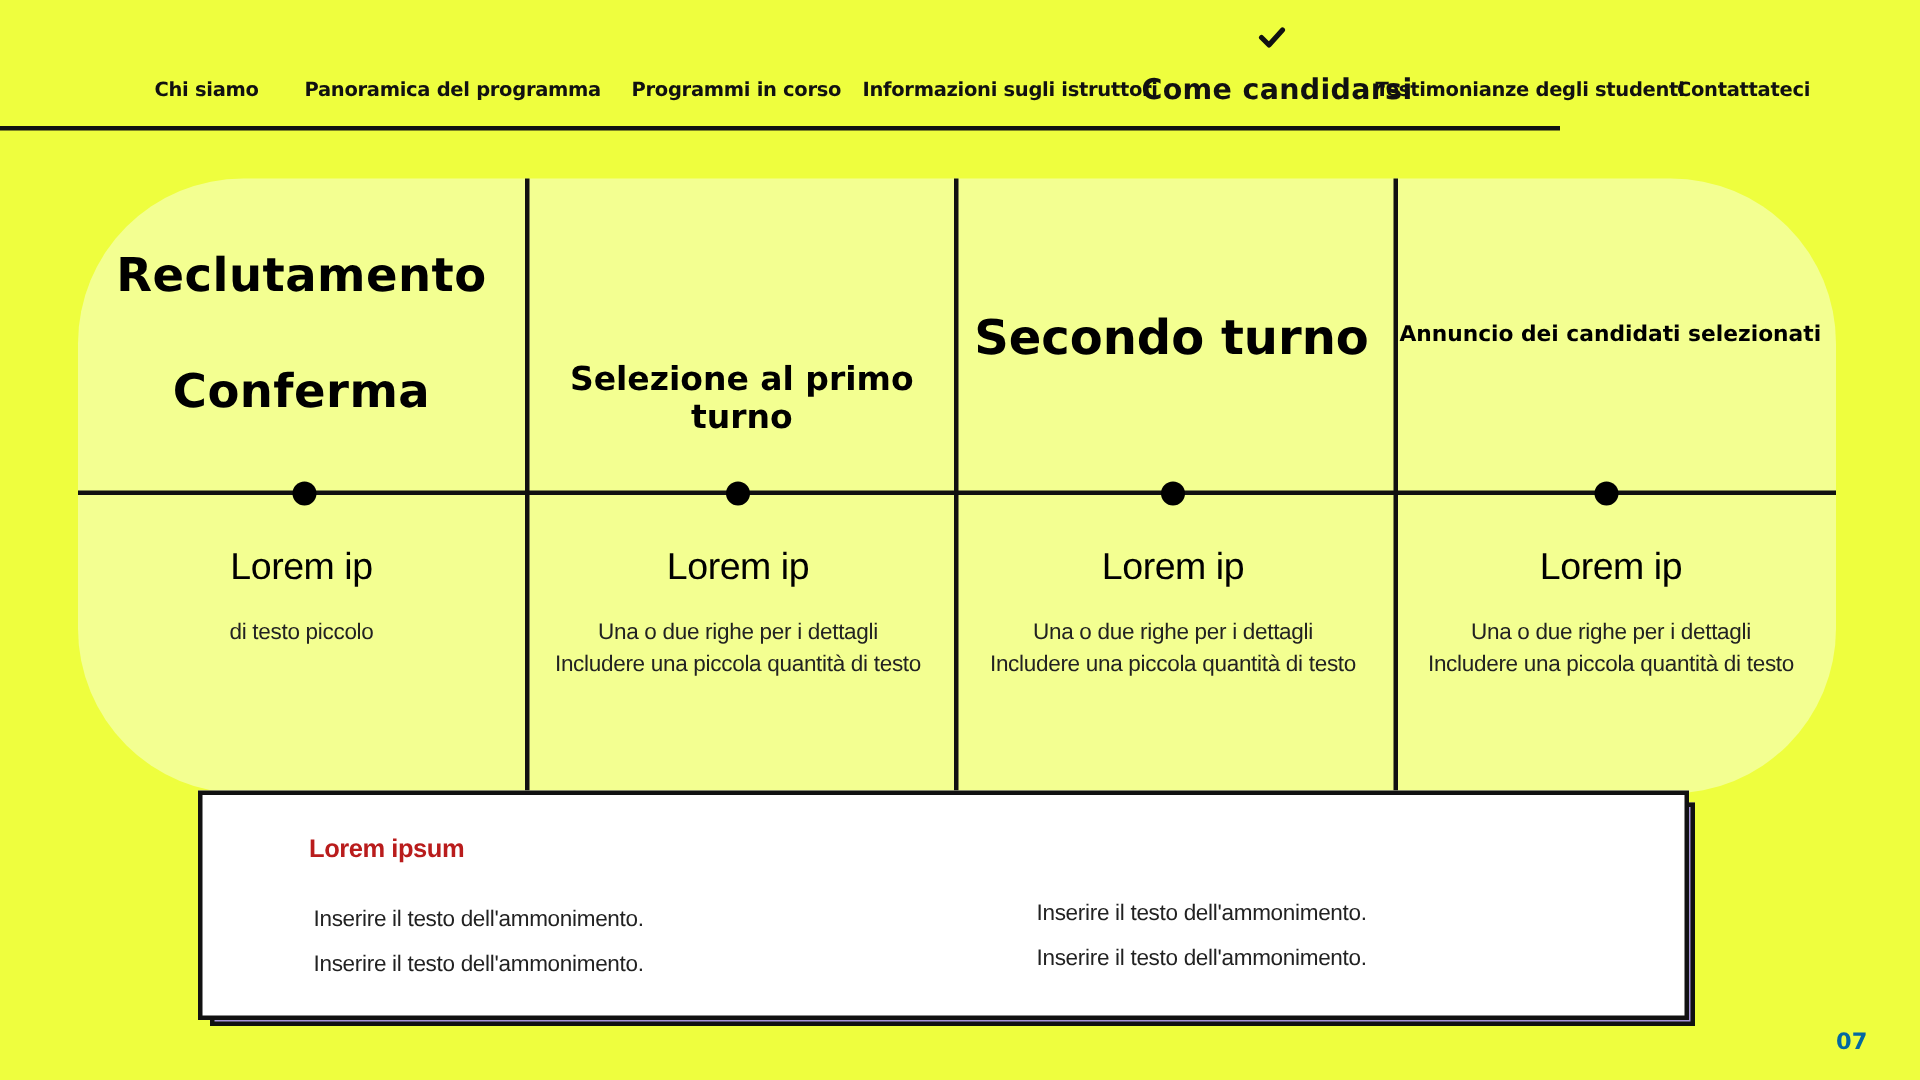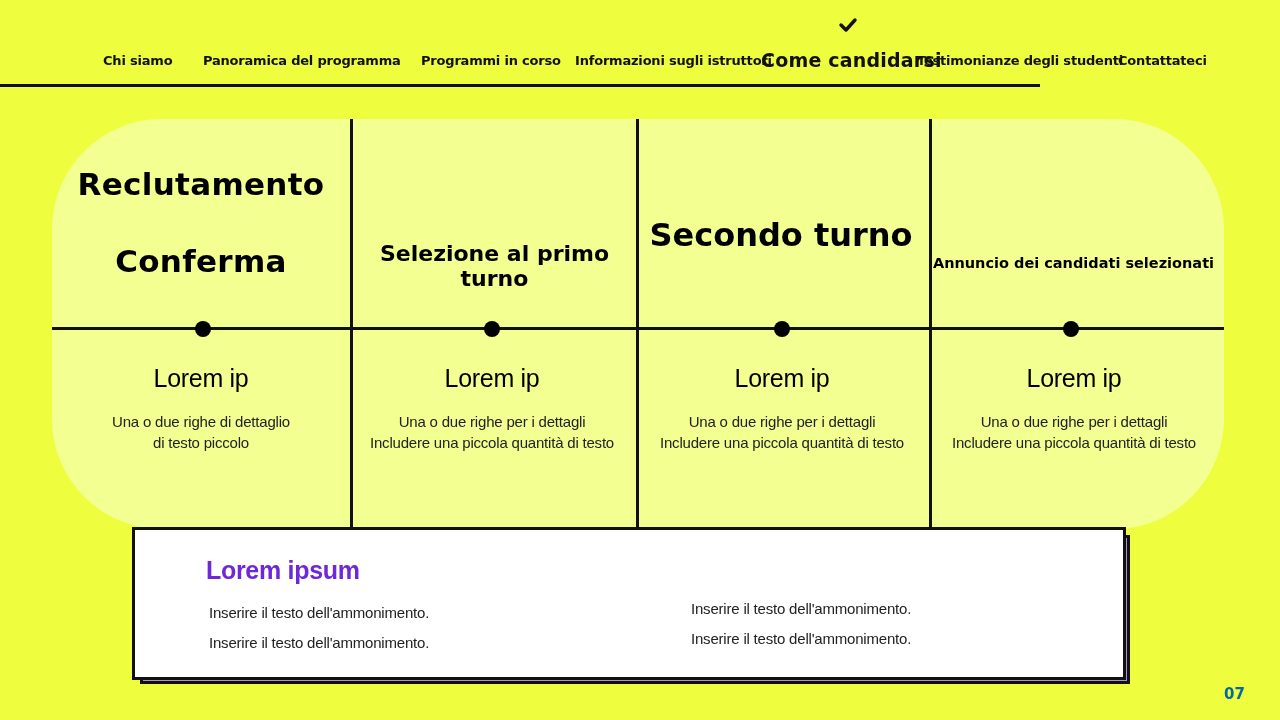--- a/index.html
+++ b/index.html
@@ -48,21 +48,21 @@
     }
 
     .col-head {
       position: absolute; top: 119px; height: 208px;
       display: flex; align-items: center; justify-content: center;
       text-align: center;
       font-family: "DejaVu Sans", sans-serif; font-weight: bold; color: #000;
     }
     .col-head.h1 { font-size: 31px; line-height: 41px; letter-spacing: 0.3px; }
     .col-head.h2 { font-size: 22px; margin-top: 43px; }
-    .col-head.h3 { font-size: 32px; padding-top: 12px; }
+    .col-head.h3 { font-size: 32px; padding-top: 2px; }
     .col-head.h4 { font-size: 14.5px; padding-bottom: 4px; }
 
     .col-body {
       position: absolute; top: 364px; text-align: center;
     }
     .col-body .title {
       font-family: "Liberation Sans", sans-serif; font-weight: normal;
       font-size: 25px; letter-spacing: -0.3px; margin-bottom: 18px; color: #000;
     }
     .col-body .desc {
@@ -75,21 +75,21 @@
       position: absolute; left: 140px; top: 535px; width: 990px; height: 149px;
       background: #a693d8; border: 3px solid #111; box-sizing: border-box;
     }
     .card {
       position: absolute; left: 132px; top: 527px; width: 994px; height: 153px;
       background: #fff; border: 3px solid #111; box-sizing: border-box;
     }
     .card-title {
       position: absolute; left: 206px; top: 556px;
       font-family: "Liberation Sans", sans-serif; font-weight: bold;
-      font-size: 25px; letter-spacing: -0.3px; color: #6d28d9;
+      font-size: 17px; letter-spacing: -0.3px; color: #b91c1c;
     }
     .card-line {
       position: absolute;
       font-family: "Liberation Sans", sans-serif; font-size: 15px;
       color: #222; letter-spacing: -0.2px; white-space: nowrap;
     }
 
     .page-num {
       position: absolute; left: 1224px; top: 685px;
       font-family: "DejaVu Sans", sans-serif; font-weight: bold;
@@ -125,25 +125,24 @@
   <div class="dot" style="left:484px"></div>
   <div class="dot" style="left:774px"></div>
   <div class="dot" style="left:1063px"></div>
 
   <div class="col-head h1" style="left:52px; width:298px; flex-direction:column;gap:36px;">
     <span>Reclutamento</span>
     <span>Conferma</span>
   </div>
   <div class="col-head h2" style="left:353px; width:283px;">Selezione al primo turno</div>
   <div class="col-head h3" style="left:639px; width:284px;">Secondo turno</div>
-  <div class="col-head h4" style="left:932px; width:283px;margin-top:40px;">Annuncio dei candidati selezionati</div>
+  <div class="col-head h4" style="left:932px; width:283px;">Annuncio dei candidati selezionati</div>
 
   <div class="col-body" style="left:52px; width:298px;">
     <div class="title">Lorem ip</div>
-    <div class="desc">Una o due righe di dettaglio</div>
     <div class="desc">di testo piccolo</div>
   </div>
   <div class="col-body" style="left:353px; width:278px;">
     <div class="title">Lorem ip</div>
     <div class="desc">Una o due righe per i dettagli</div>
     <div class="desc">Includere una piccola quantità di testo</div>
   </div>
   <div class="col-body" style="left:639px; width:286px;">
     <div class="title">Lorem ip</div>
     <div class="desc">Una o due righe per i dettagli</div>

